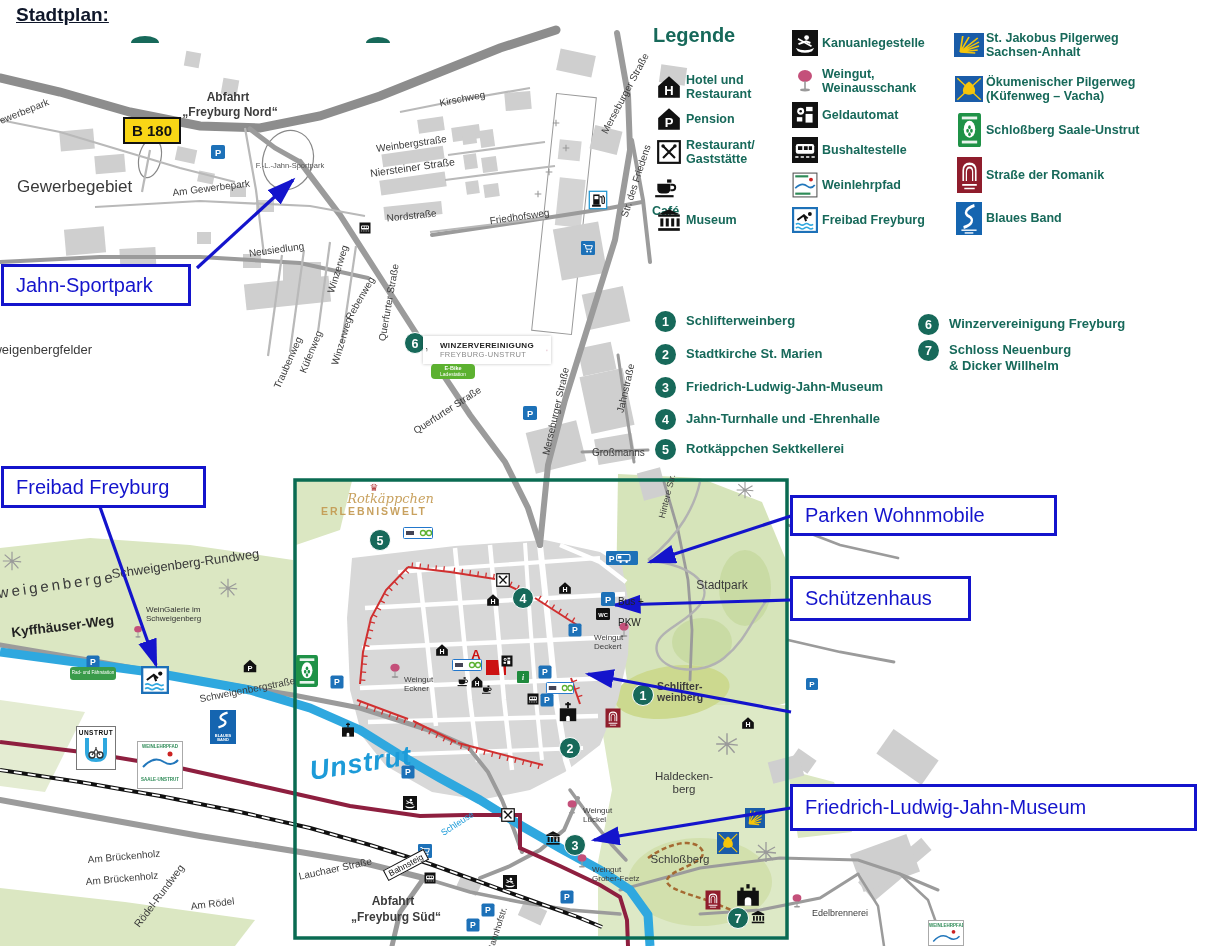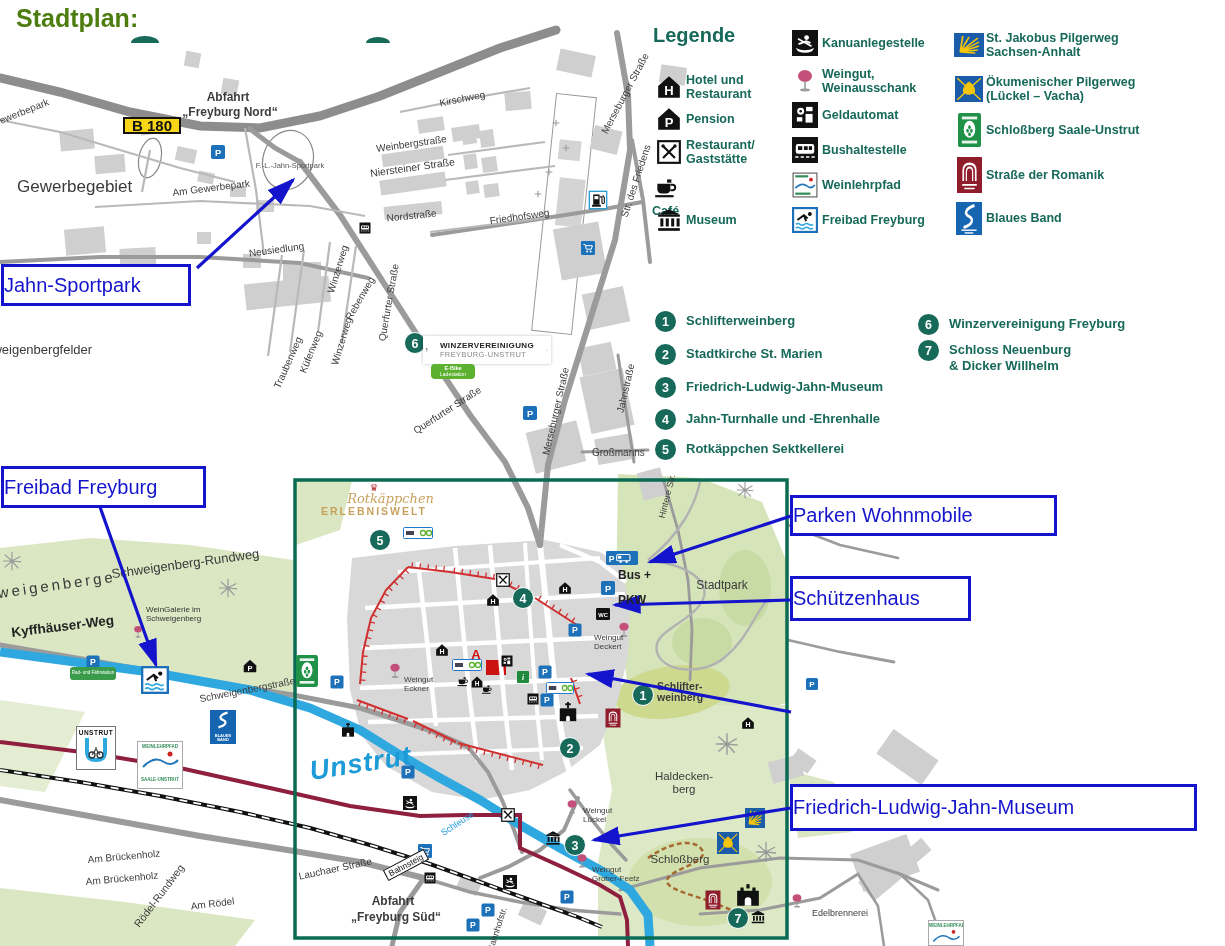--- a/index.html
+++ b/index.html
@@ -1,23 +1,23 @@
 <!DOCTYPE html>
 <html><head>
 <meta charset="utf-8">
 <style>
   html,body{margin:0;padding:0;background:#fff;}
   #page{position:relative;width:1225px;height:946px;background:#fff;overflow:hidden;
         font-family:"Liberation Sans",sans-serif;}
   #map-svg{position:absolute;left:0;top:0;}
   .abs{position:absolute;}
-  #page-title{left:16px;top:4px;font-size:25px;font-weight:bold;color:#4d7c0f;}
+  #page-title{left:16px;top:4px;font-size:19px;font-weight:bold;color:#0f172a;text-decoration:underline;}
   
   .callout{position:absolute;background:#fff;border:3px solid #1414CC;color:#1414CC;
-           font-size:20px;display:flex;align-items:center;box-sizing:border-box;}
+           font-size:20px;display:flex;align-items:center;padding-left:12px;box-sizing:border-box;}
   
   .green-heading{position:absolute;color:#17695A;font-weight:bold;}
   .leg-row{position:absolute;display:flex;align-items:center;gap:0;}
   .leg-ic{display:flex;justify-content:center;align-items:center;flex:0 0 34px;}
   .leg-label{color:#17695A;font-weight:bold;font-size:12.5px;line-height:1.15;white-space:pre-line;}
   .sight-row{position:absolute;display:flex;align-items:flex-start;gap:10px;}
   .sight-circle{width:21px;height:21px;border-radius:50%;background:#17695A;color:#fff;
                 font-size:12.5px;font-weight:bold;display:flex;align-items:center;justify-content:center;flex:0 0 21px;}
   .sight-label{color:#17695A;font-weight:bold;font-size:13px;line-height:1.25;white-space:pre-line;padding-top:2px;}
   
@@ -28,32 +28,32 @@
   #rotk{left:314px;top:484px;width:120px;text-align:center;color:#C49A52;opacity:.92;}
   #rotk .crown{font-size:10px;color:#B03030;line-height:8px;}
   #rotk .r1{font-family:"DejaVu Serif",serif;font-style:italic;font-size:13px;line-height:13px;text-align:right;}
   #rotk .r2{font-size:10.5px;font-weight:bold;letter-spacing:2px;line-height:12px;}
   #ebike-pill{left:431px;top:364px;width:44px;height:15px;background:#5CB130;border-radius:4px;
               color:#fff;text-align:center;line-height:1;padding-top:2px;box-sizing:border-box;}
   #ebike-pill .e1{font-size:5.5px;font-weight:bold;}#ebike-pill .e2{font-size:5px;}
   #radfaehr-pill{left:70px;top:667px;width:46px;height:13px;background:#3A9B4A;border-radius:3px;color:#fff;
                  font-size:4.5px;display:flex;align-items:center;justify-content:center;text-align:center;line-height:1.05;}
   #buspkw{left:601px;top:569px;display:flex;align-items:center;gap:3px;}
-  #buspkw .txt{font-size:12px;font-weight:bold;color:#222;line-height:1.05;white-space:pre-line;}
+  #buspkw .txt{font-size:10px;font-weight:normal;color:#222;line-height:1.05;white-space:pre-line;margin-top:28px;}
   #bahnsteig-tag{left:383px;top:859px;background:#fff;border:1.5px solid #111;color:#111;font-size:8.5px;
                  padding:0 3px;transform:rotate(-28deg);}
   #unstrut-logo{left:76px;top:726px;width:40px;height:44px;background:#fff;border:1.2px solid #777;
                 text-align:center;box-sizing:border-box;}
   #unstrut-logo .u1{font-size:6.5px;font-weight:bold;color:#111;letter-spacing:.5px;margin-top:2px;}
   #bband-logo{left:210px;top:710px;width:26px;height:34px;background:#1565B0;text-align:center;box-sizing:border-box;}
   #bband-logo .b1{font-size:4px;color:#fff;font-weight:bold;line-height:1.1;}
   .wlp-logo{background:#fff;border:1px solid #aaa;text-align:center;box-sizing:border-box;}
   .wlp-logo .w1{font-size:4.5px;color:#2E8B57;font-weight:bold;margin-top:2px;}
   .wlp-logo .w2{font-size:4.5px;color:#2E8B57;font-weight:bold;}
-  #b180-badge{left:123px;top:117px;width:58px;height:17px;background:#F9D616;border:2px solid #111;
+  #b180-badge{left:123px;top:117px;width:58px;height:27px;background:#F9D616;border:2px solid #111;
               color:#111;font-size:15px;font-weight:bold;display:flex;align-items:center;justify-content:center;box-sizing:border-box;}
 </style>
 </head>
 <body>
 
 <div id="page">
   <svg id="map-svg" width="1225" height="946" viewBox="0 0 1225 946">
     <defs>
       <marker id="arr" markerWidth="10" markerHeight="8" refX="8" refY="3" orient="auto">
         <path d="M0,0 L9,3 L0,6 Z" fill="#1414CC"></path>
@@ -861,21 +861,21 @@
       </div>
       <div class="leg-row" style="left: 952px; top: 66px; height: 46px;">
         <span class="leg-ic">
           <svg width="28" height="26" viewBox="0 0 24 24" preserveAspectRatio="none">
             <rect width="24" height="24" fill="#1A5CA8"></rect>
             <path d="M2,2 L22,22 M22,2 L2,22" stroke="#F5C50A" stroke-width="1.2"></path>
             <path d="M12,5 C8,8 6,12 7,15 C9,18 15,18 17,15 C18,12 16,8 12,5" fill="#F5C50A"></path>
           </svg>
         </span>
         <span class="leg-label">Ökumenischer Pilgerweg
-(Lückel – Vacha)</span>
+(Küfenweg – Vacha)</span>
       </div>
       <div class="leg-row" style="left: 952px; top: 112px; height: 36px;">
         <span class="leg-ic">
           <svg width="23" height="34" viewBox="0 0 24 24" preserveAspectRatio="none">
             <rect width="24" height="24" rx="2" fill="#1F9247"></rect>
             <rect x="4" y="2.5" width="16" height="2" fill="#fff" opacity=".9"></rect>
             <circle cx="12" cy="11.5" r="6" fill="#fff"></circle>
             <circle cx="12" cy="10" r="1.4" fill="#1F9247"></circle>
             <circle cx="10" cy="12.5" r="1.4" fill="#1F9247"></circle>
             <circle cx="14" cy="12.5" r="1.4" fill="#1F9247"></circle>

